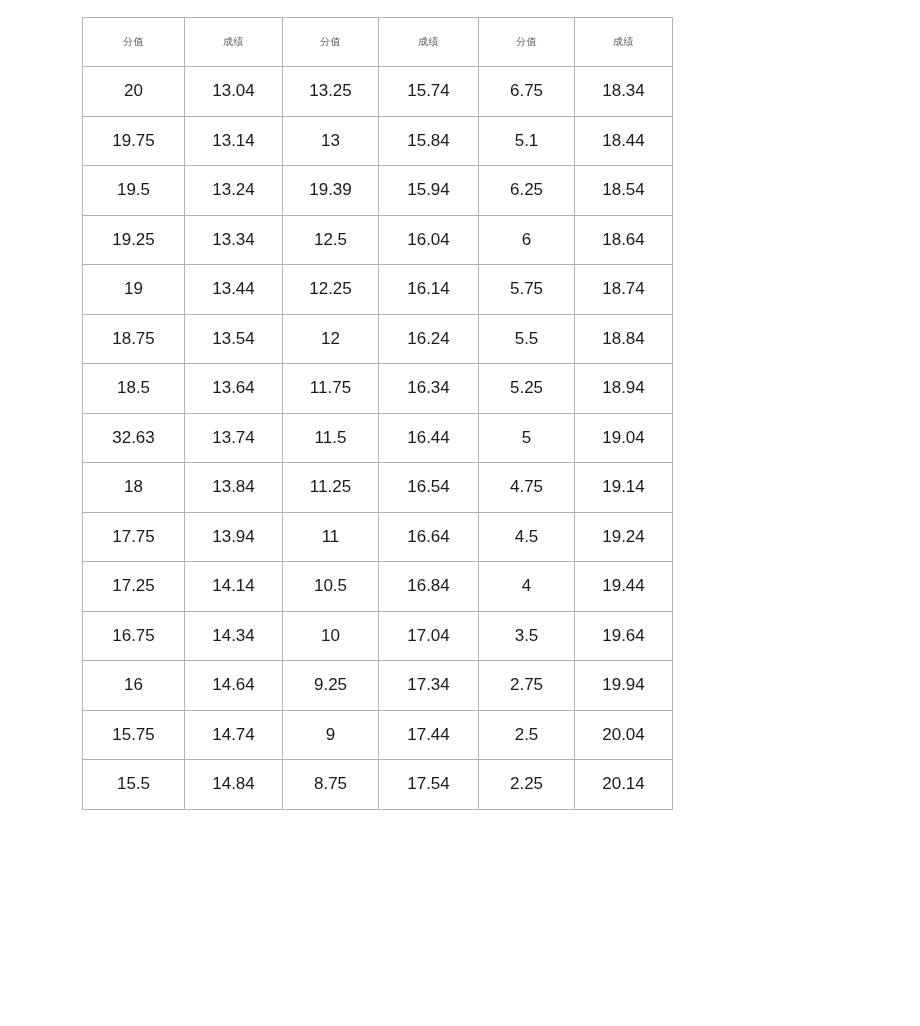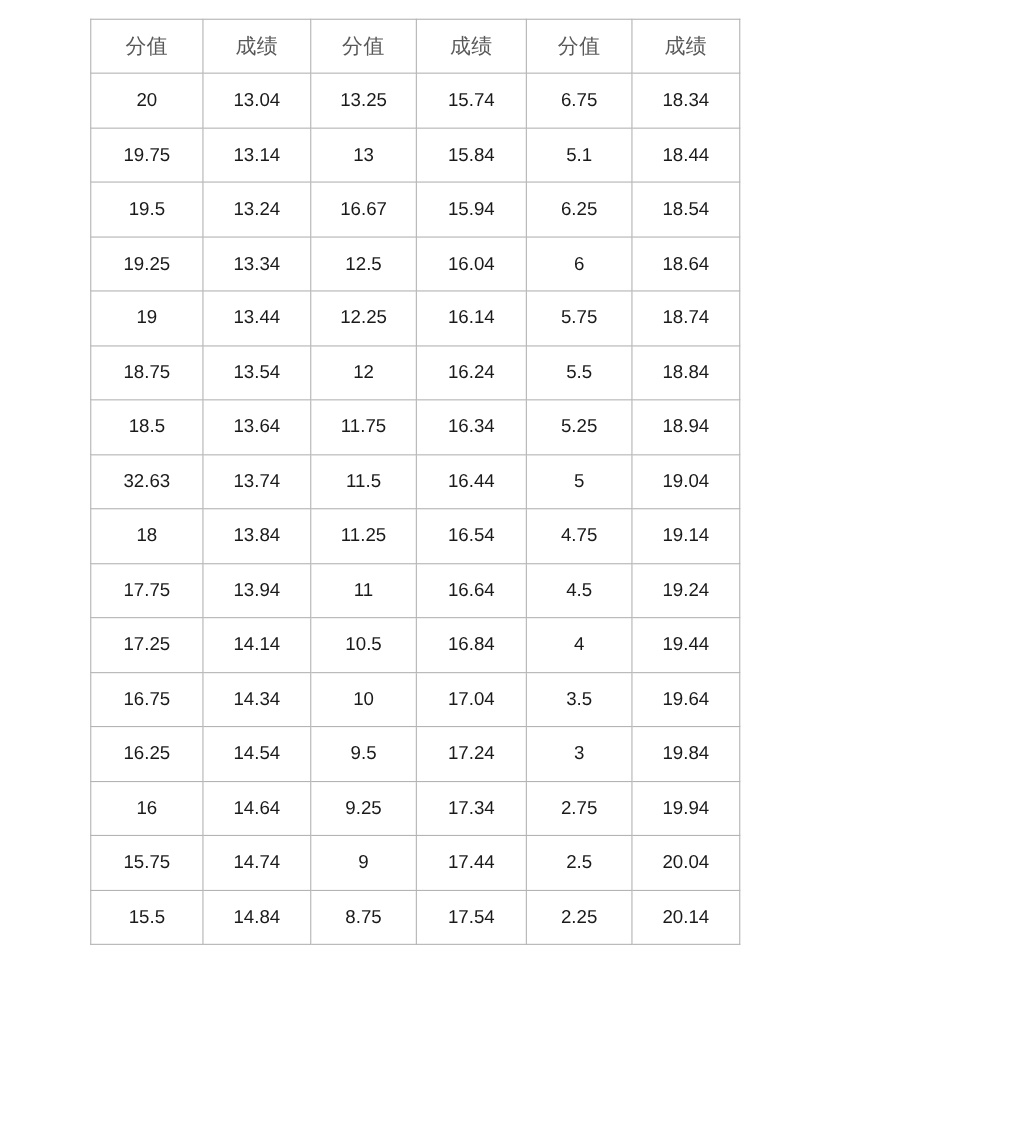--- a/index.html
+++ b/index.html
@@ -37,21 +37,21 @@
   .score-table th,
   .score-table td {
     border: 1px solid #b4b4b4;
     text-align: center;
     vertical-align: middle;
     padding: 0;
     background: #ffffff;
   }
   .score-table thead th {
     height: 48px;
-    font-size: 19px;
+    font-size: 10px;
     font-weight: normal;
     color: #595959;
     font-family: "DejaVu Sans", "Liberation Sans", sans-serif;
     letter-spacing: 0.5px;
   }
   .score-table tbody td {
     height: 48.5px;
     font-size: 17px;
     font-weight: normal;
     color: #1a1a1a;
@@ -94,21 +94,21 @@
           <td>19.75</td>
           <td>13.14</td>
           <td>13</td>
           <td>15.84</td>
           <td>5.1</td>
           <td>18.44</td>
         </tr>
         <tr>
           <td>19.5</td>
           <td>13.24</td>
-          <td>16.67</td>
+          <td>19.39</td>
           <td>15.94</td>
           <td>6.25</td>
           <td>18.54</td>
         </tr>
         <tr>
           <td>19.25</td>
           <td>13.34</td>
           <td>12.5</td>
           <td>16.04</td>
           <td>6</td>
@@ -172,28 +172,20 @@
         </tr>
         <tr>
           <td>16.75</td>
           <td>14.34</td>
           <td>10</td>
           <td>17.04</td>
           <td>3.5</td>
           <td>19.64</td>
         </tr>
         <tr>
-          <td>16.25</td>
-          <td>14.54</td>
-          <td>9.5</td>
-          <td>17.24</td>
-          <td>3</td>
-          <td>19.84</td>
-        </tr>
-        <tr>
           <td>16</td>
           <td>14.64</td>
           <td>9.25</td>
           <td>17.34</td>
           <td>2.75</td>
           <td>19.94</td>
         </tr>
         <tr>
           <td>15.75</td>
           <td>14.74</td>

